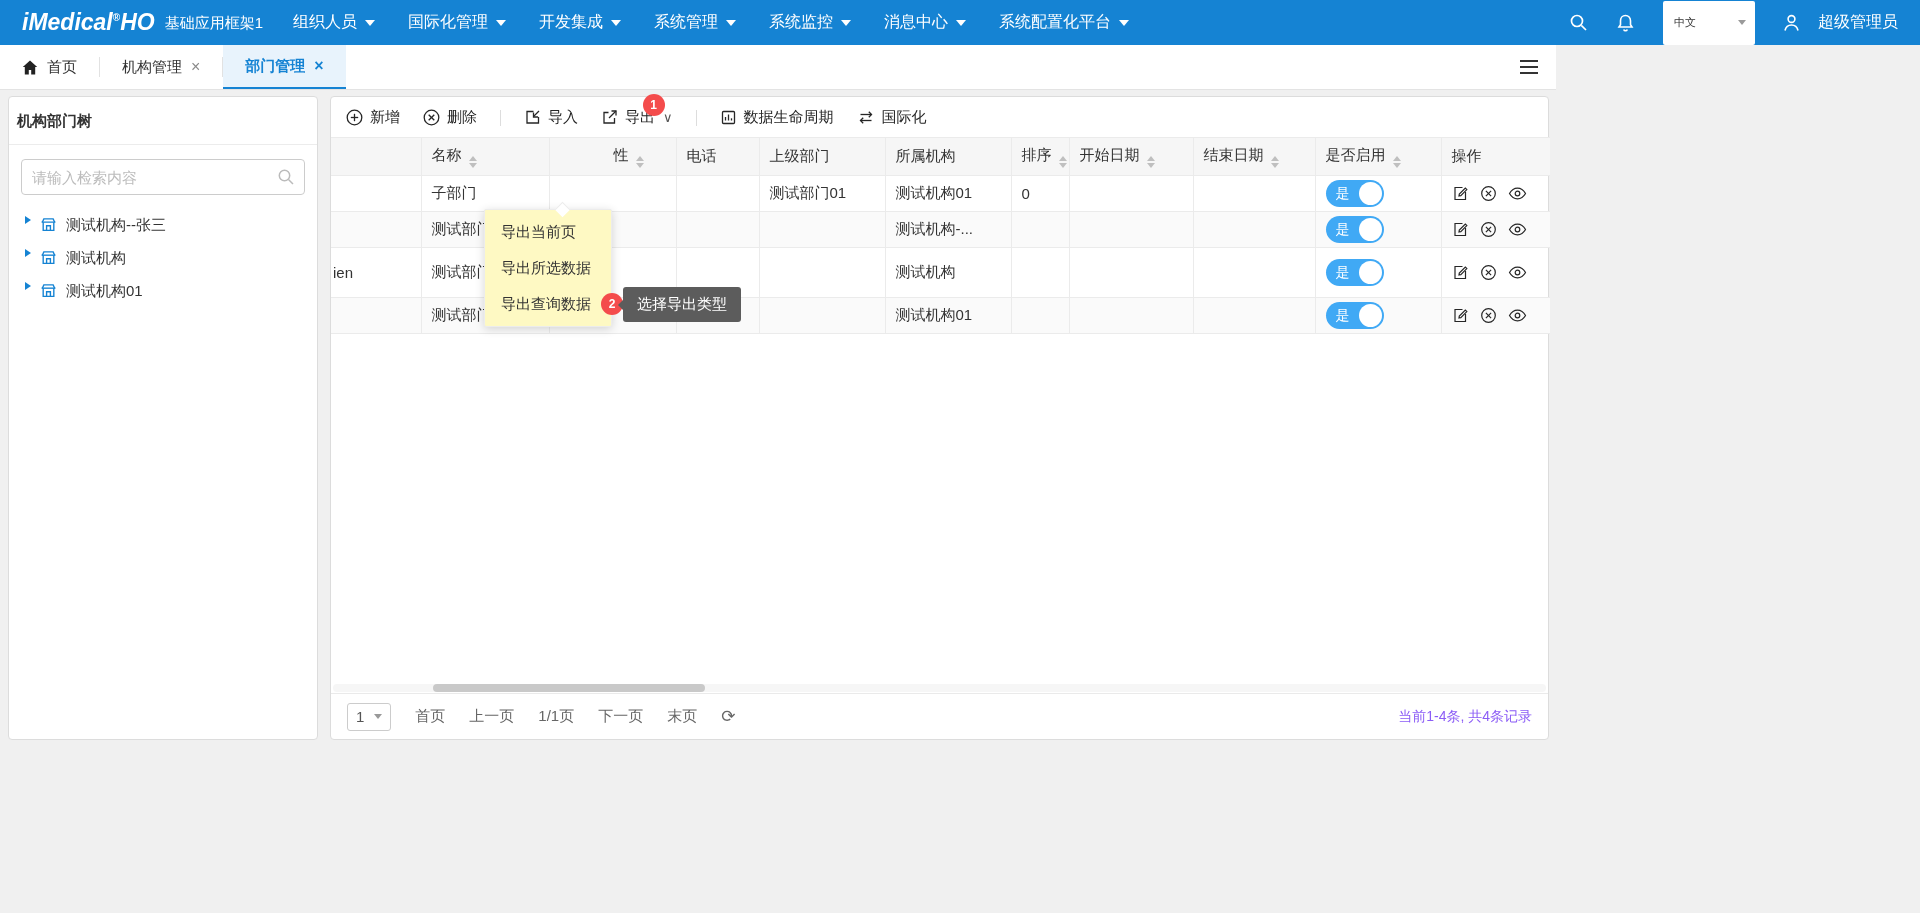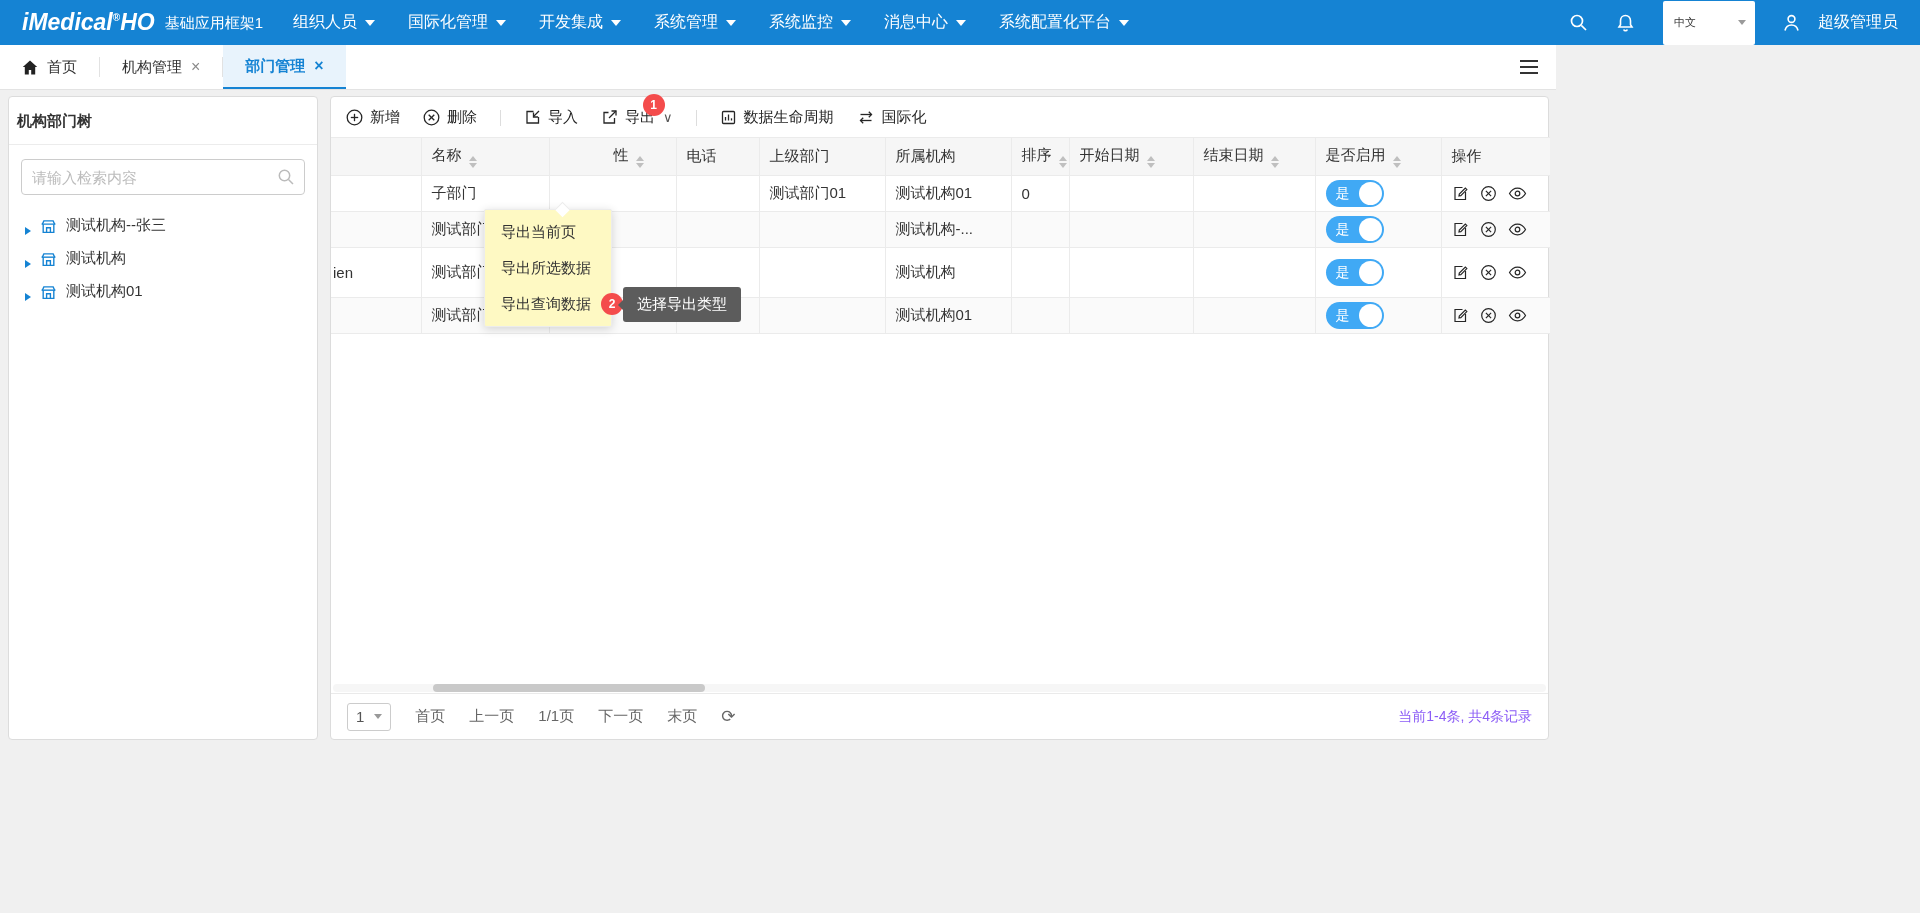--- a/index.html
+++ b/index.html
@@ -32,21 +32,21 @@
 
 
 .content{display:flex;gap:12px;padding:6px 8px;align-items:flex-start}
 .sidebar{width:310px;height:644px;background:#fff;border:1px solid #dcdcdc;border-radius:4px;overflow:hidden}
 .sb-title{font-size:15px;font-weight:bold;padding:15px 8px 13px;border-bottom:1px solid #ececec}
 .sb-search{margin:14px 12px 10px;position:relative}
 .sb-search input{width:100%;height:36px;border:1px solid #ccc;border-radius:4px;padding:0 34px 0 10px;font-size:15px;color:#333;font-family:inherit;outline:none}
 .sb-search input::placeholder{color:#bcbcbc}
 .sb-search .mag{position:absolute;right:10px;top:9px}
 .tree{padding:4px 0}
-.tree-item{display:flex;align-items:flex-end;gap:9px;padding:7px 16px;font-size:15px;cursor:pointer}
+.tree-item{display:flex;align-items:flex-start;gap:9px;padding:7px 16px;font-size:15px;cursor:pointer}
 .tcaret{width:0;height:0;border-top:4px solid transparent;border-bottom:4px solid transparent;border-left:6px solid #1583d3}
 
 
 .main{position:relative;width:1219px;height:644px;background:#fff;border:1px solid #dcdcdc;border-radius:4px}
 .filters{display:flex;align-items:center;padding:14px 15px 12px;border-bottom:1px dashed #ccc}
 .f-label{font-size:15px;font-weight:bold;margin-right:10px;white-space:nowrap}
 .f-label.second{margin-left:56px}
 .f-input{width:350px;height:30px;border:1px solid #d4d4d4;border-radius:2px;padding:0 10px;font-size:14px;font-family:inherit;color:#333;outline:none}
 .f-input::placeholder{color:#bcbcbc}
 .btn{height:30px;border:none;border-radius:3px;color:#fff;font-size:14px;font-family:inherit;padding:0 21px;cursor:pointer;white-space:nowrap}

